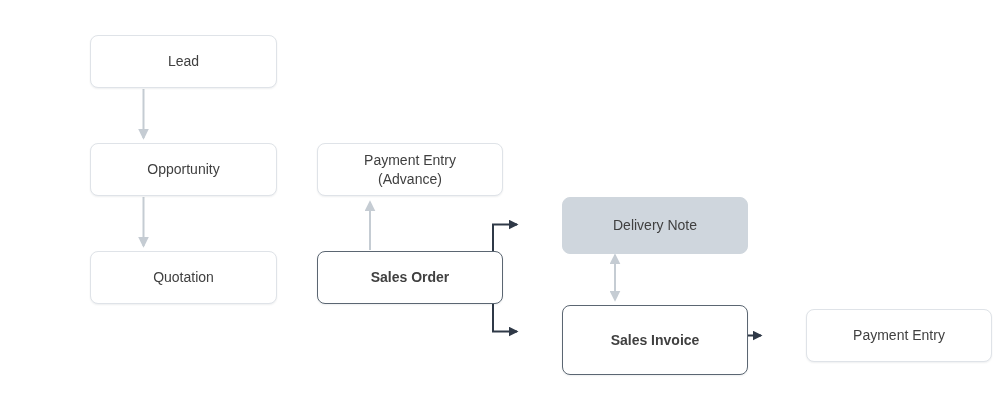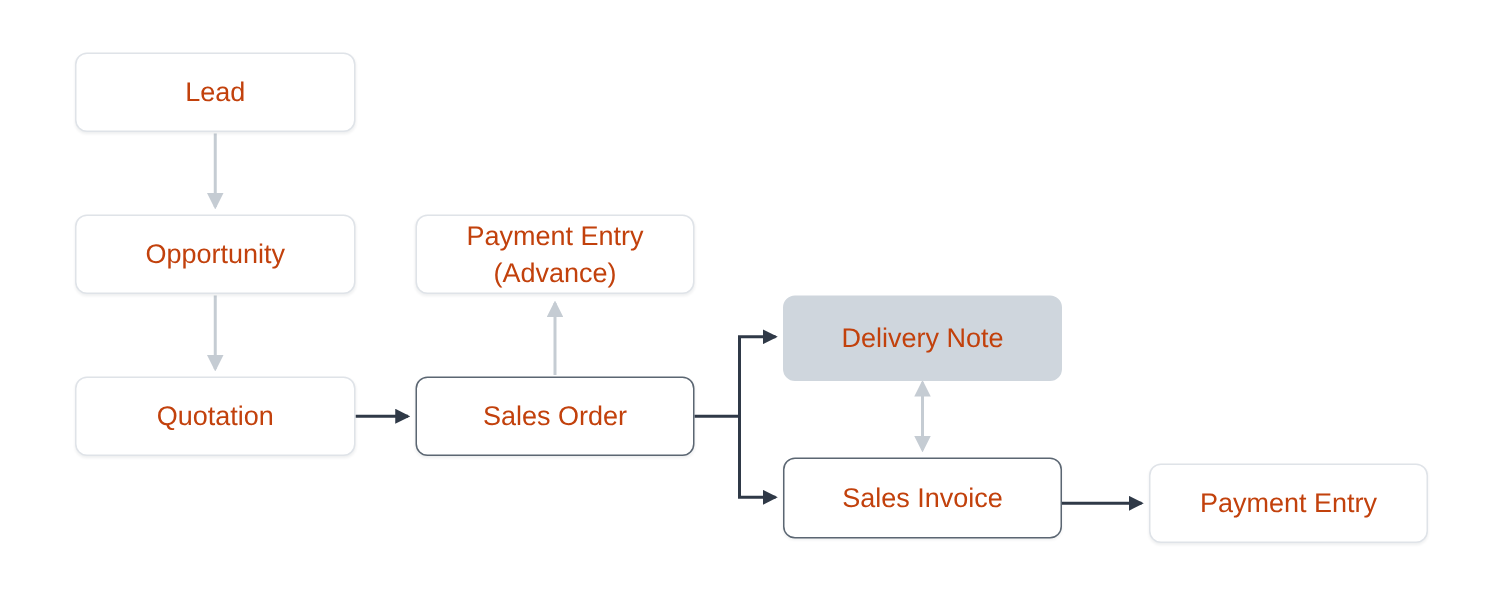--- a/index.html
+++ b/index.html
@@ -19,44 +19,45 @@
   .node {
     position: absolute;
     display: flex;
     align-items: center;
     justify-content: center;
     text-align: center;
     box-sizing: border-box;
     background: #ffffff;
     border: 1px solid #dfe3e8;
     border-radius: 8px;
-    font-size: 18px;
+    font-size: 14px;
     line-height: 1.35;
-    color: #c2410c;
+    color: #404040;
     white-space: pre-line;
     padding: 0 10px;
     box-shadow: 0 1px 2px rgba(16,24,40,0.07);
+    margin-left: 40px;
   }
   .node.strong {
     border: 1.5px solid #5b6672;
-    font-weight: 400;
+    font-weight: 700;
   }
   .node.filled {
     background: #cfd6dd;
     border-color: #cfd6dd;
     box-shadow: none;
   }
   
   #n-lead        { left: 50px;  top: 35px;  width: 187px; height: 53px; }
   #n-opportunity { left: 50px;  top: 143px; width: 187px; height: 53px; }
   #n-quotation   { left: 50px;  top: 251px; width: 187px; height: 53px; }
   #n-pe-advance  { left: 277px; top: 143px; width: 186px; height: 53px; }
   #n-sales-order { left: 277px; top: 251px; width: 186px; height: 53px; }
   #n-delivery    { left: 522px; top: 197px; width: 186px; height: 57px; }
-  #n-sales-inv   { left: 522px; top: 305px; width: 186px; height: 54px; }
+  #n-sales-inv   { left: 522px; top: 305px; width: 186px; height: 70px; }
   #n-payment     { left: 766px; top: 309px; width: 186px; height: 53px; }
 </style>
 </head>
 <body>
 
 <div class="canvas">
 
   <svg class="edges" viewBox="0 0 1000 400" xmlns="http://www.w3.org/2000/svg" aria-hidden="true">
     <defs>
       <marker id="mDark" viewBox="0 0 10 10" refX="8.5" refY="5" markerWidth="5" markerHeight="5" orient="auto-start-reverse">

